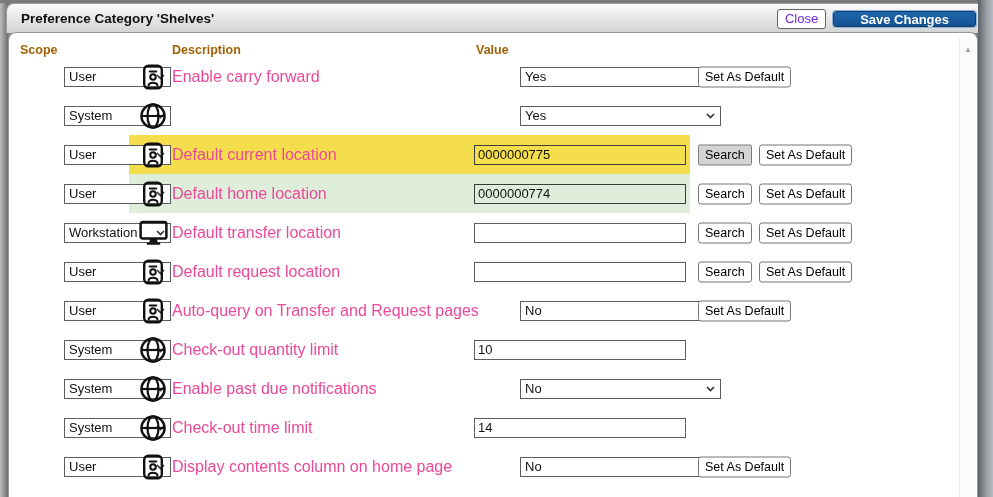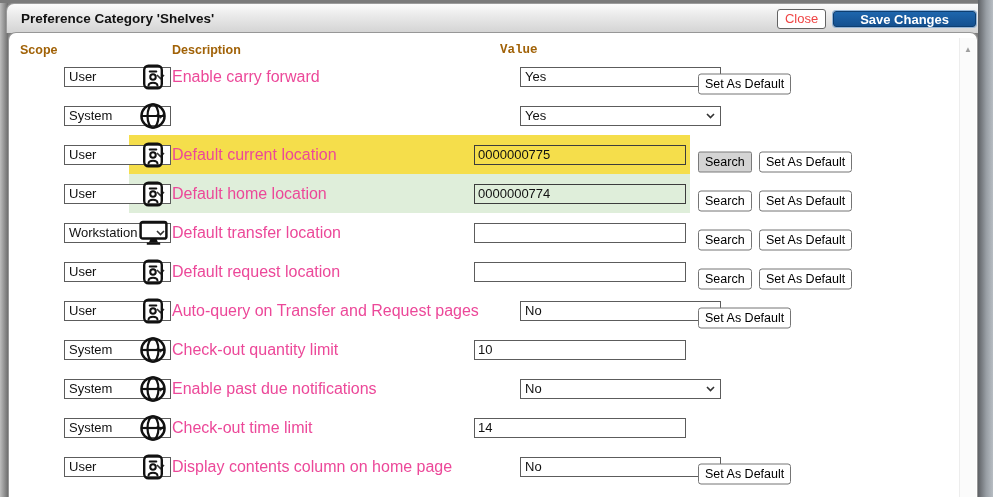--- a/index.html
+++ b/index.html
@@ -17,32 +17,32 @@
 
   
   .titlebar{position:absolute;left:6px;top:3px;right:6px;height:30px;box-sizing:border-box;
     background:linear-gradient(#fbfbfb,#e8e8e8 45%,#d3d3d3);
     border:1px solid #9b9b9b;border-bottom:none;border-radius:8px 8px 0 0;
     display:flex;align-items:center;}
   .title{font-size:13.5px;font-weight:bold;color:#111;margin-left:14px;flex:1;
     white-space:nowrap;}
   .titlebar-buttons{display:flex;gap:7px;margin-right:10px;align-items:center;}
   .btn-close{background:#fff;border:1px solid #636363;border-radius:3px;
-    font-family:inherit;font-size:13px;color:#ef4444;height:20px;padding:0 7px;cursor:pointer;}
+    font-family:inherit;font-size:13px;color:#6d28d9;height:20px;padding:0 7px;cursor:pointer;}
   .btn-save{background:linear-gradient(#1e66ad,#14508f);border:1px solid #0e3e70;
     box-shadow:0 0 0 1px #93b4d6;border-radius:3px;
     font-family:inherit;font-size:13px;font-weight:bold;color:#fff;height:16px;padding:0 26px;cursor:pointer;}
 
   
   .panel{position:absolute;left:8px;top:32px;width:970px;bottom:0;box-sizing:border-box;
     background:#fff;border:1px solid #979797;border-bottom:none;border-radius:8px 8px 0 0;
     overflow:hidden;}
   .col-headers{position:absolute;left:0;top:10px;right:17px;height:16px;}
   .col-headers span{position:absolute;font-size:12.5px;font-weight:bold;color:#a16207;white-space:nowrap;}
-  .col-scope{left:11px;} .col-desc{left:163px;} .col-value{left:491px;font-family:Liberation Mono, monospace;}
+  .col-scope{left:11px;} .col-desc{left:163px;} .col-value{left:467px;}
 
   .rows{position:absolute;left:0;top:24px;right:17px;}
   .row{position:relative;height:39px;}
   .band{position:absolute;left:120px;width:561px;top:0;bottom:0;z-index:0;}
   .band.yellow{background:#f5de4b;}
   .band.green{background:#dfeeda;}
   .row>*:not(.band){z-index:1;}
 
   .select{position:absolute;top:50%;transform:translateY(-50%);height:20px;box-sizing:border-box;
     background:#fff;border:1px solid #5c5c5c;display:flex;align-items:center;
@@ -57,21 +57,21 @@
   .desc{position:absolute;left:163px;top:50%;transform:translateY(-50%);
     font-size:16px;color:#ec4899;white-space:nowrap;}
 
   .vinput{position:absolute;left:465px;top:50%;transform:translateY(-50%);
     width:212px;height:20px;box-sizing:border-box;border:1px solid #5c5c5c;
     font-family:inherit;font-size:13px;color:#111;padding:0 2px 0 3px;background:#fff;outline:none;}
   .row.hl .vinput{background:transparent;border-color:#3c3c3c;}
 
   .btn{position:absolute;top:50%;transform:translateY(-50%);height:21px;box-sizing:border-box;
     background:#fff;border:1px solid #757575;border-radius:3px;
-    font-family:inherit;font-size:12.5px;color:#000;padding:0 6px;cursor:pointer;white-space:nowrap;margin-top:7px;}
+    font-family:inherit;font-size:12.5px;color:#000;padding:0 6px;cursor:pointer;white-space:nowrap;}
   .btn.search{left:689px;}
   .btn.search.gray{background:#d4d4d4;border-color:#7a7a7a;border-radius:2px;}
   .btn.setdef{left:689px;}
   .btn.setdef.after-search{left:750px;}
 
   
   .scrollbar{position:absolute;top:5px;right:1px;width:16px;bottom:0;
     background:#fbfbfb;border-left:1px solid #ededed;}
   .scroll-up{height:14px;margin-top:4px;display:flex;align-items:center;justify-content:center;
     font-size:8px;color:#9f9f9f;cursor:pointer;}

